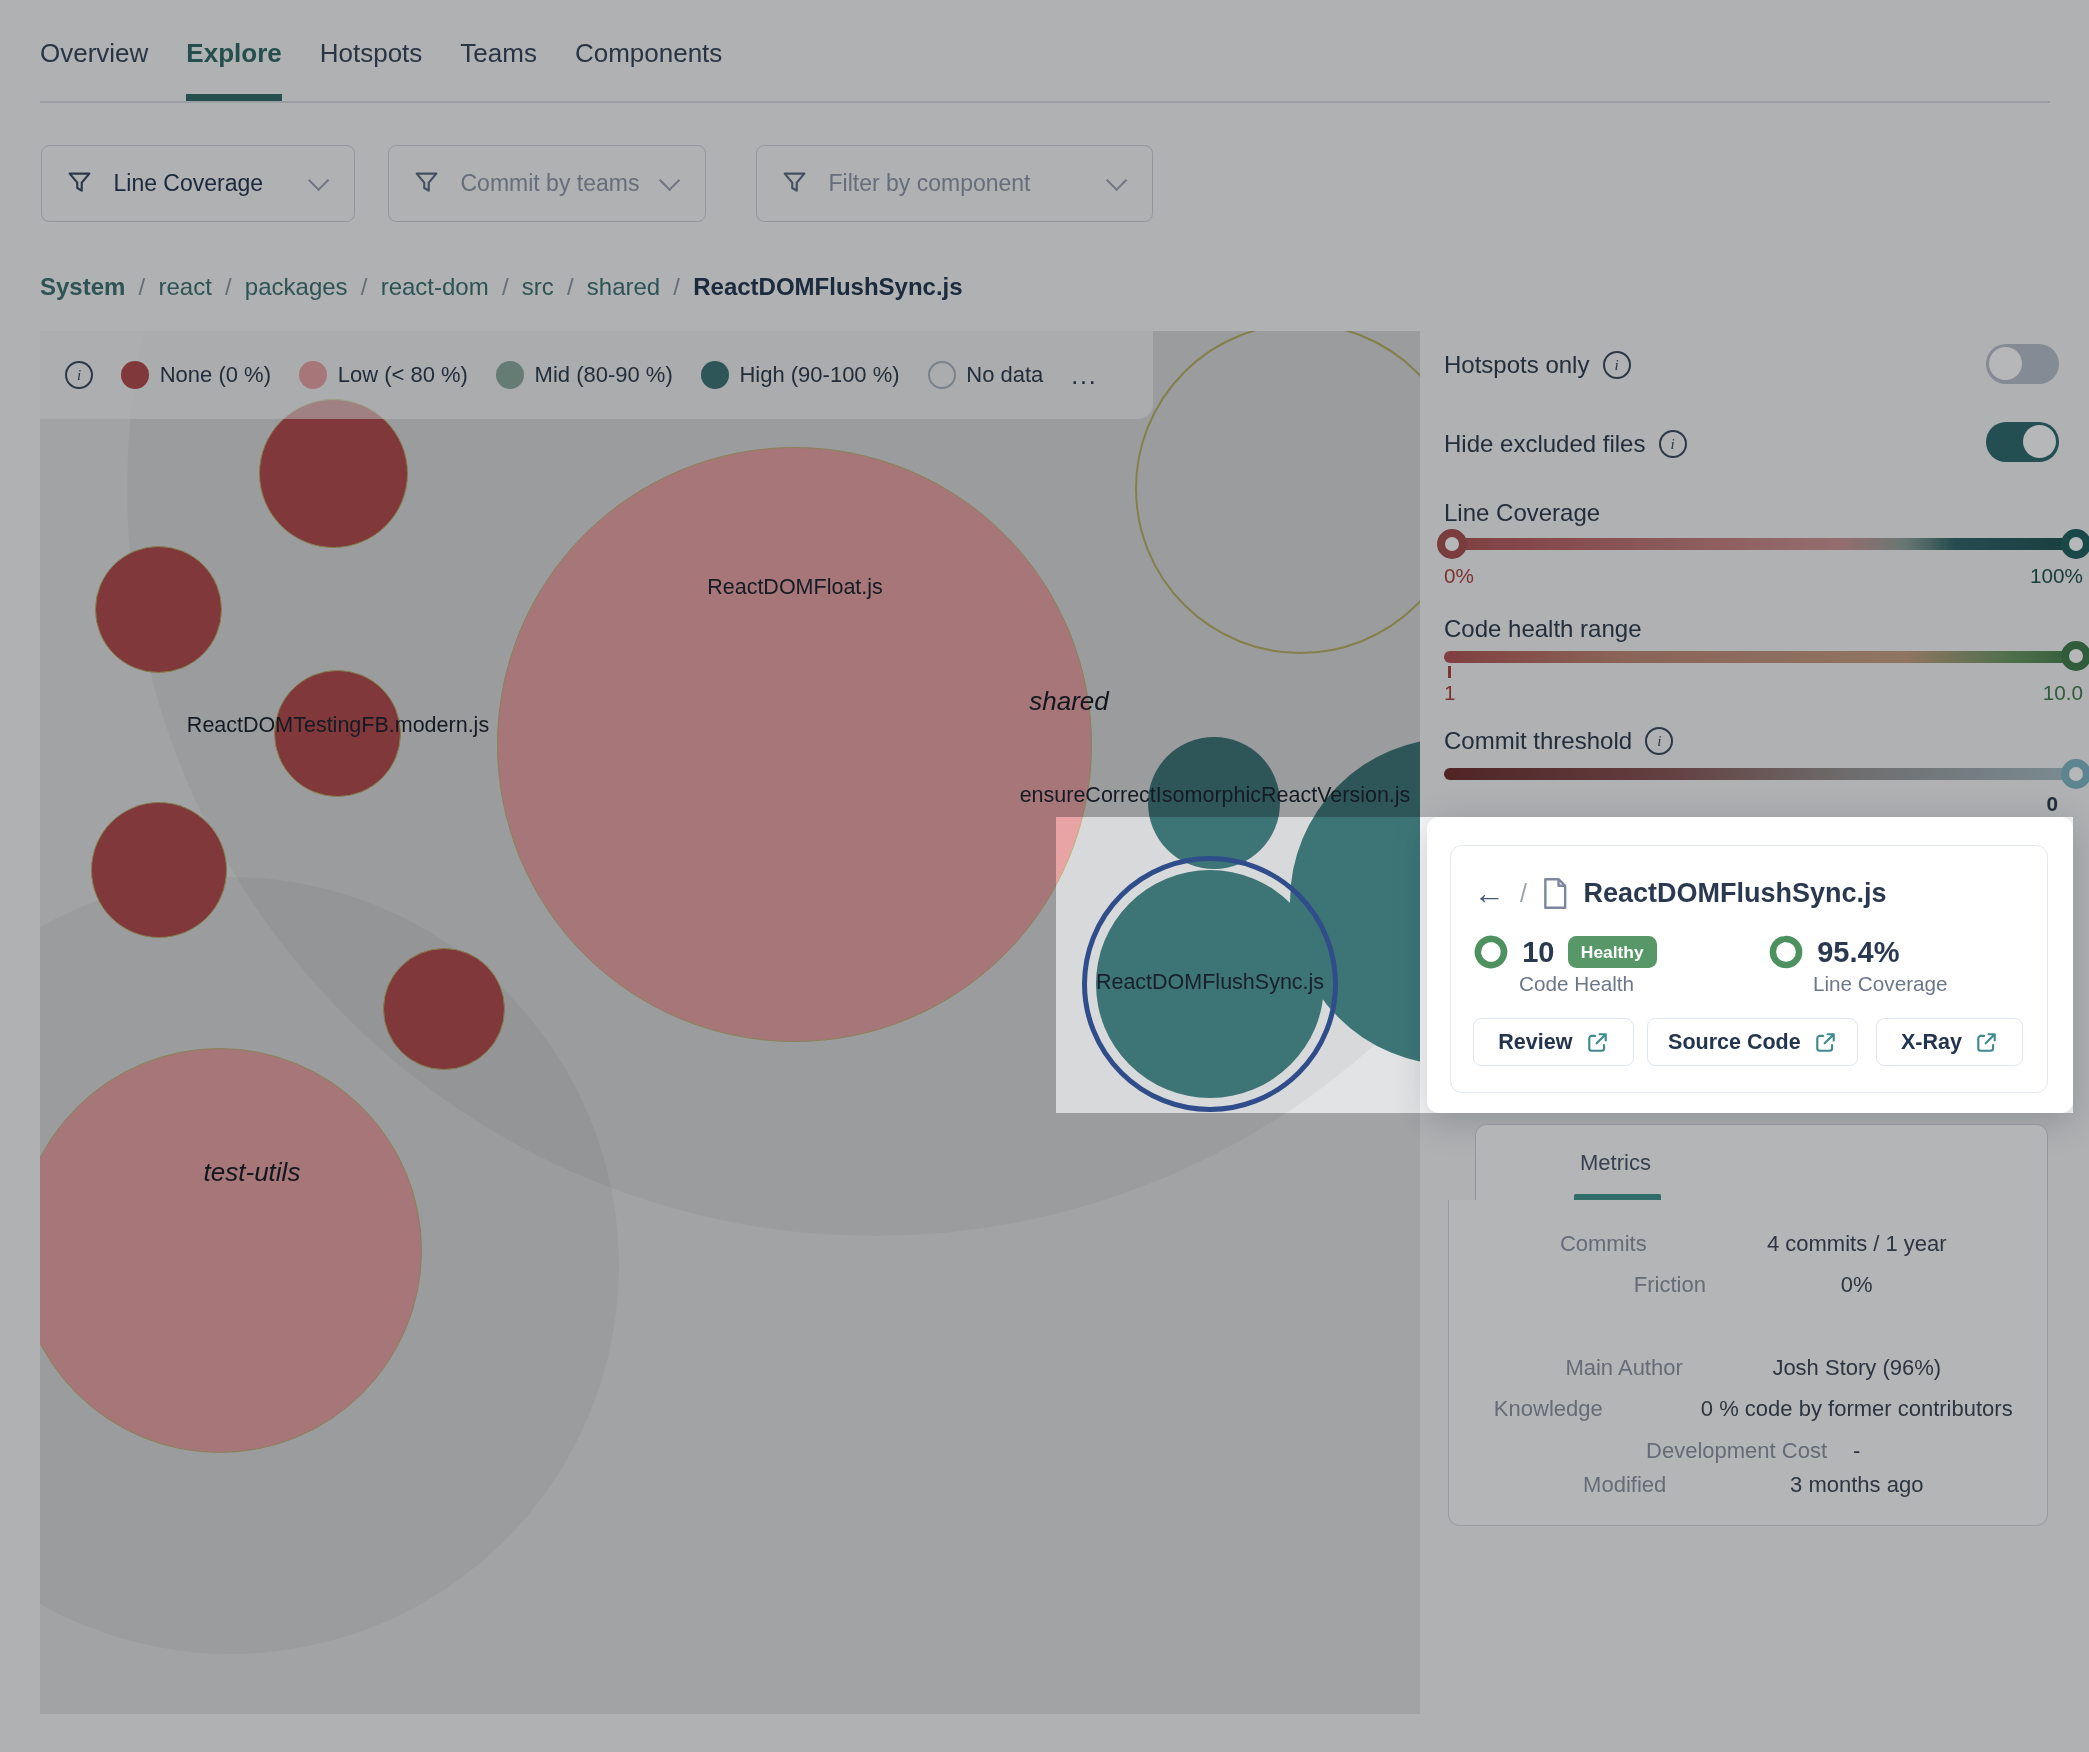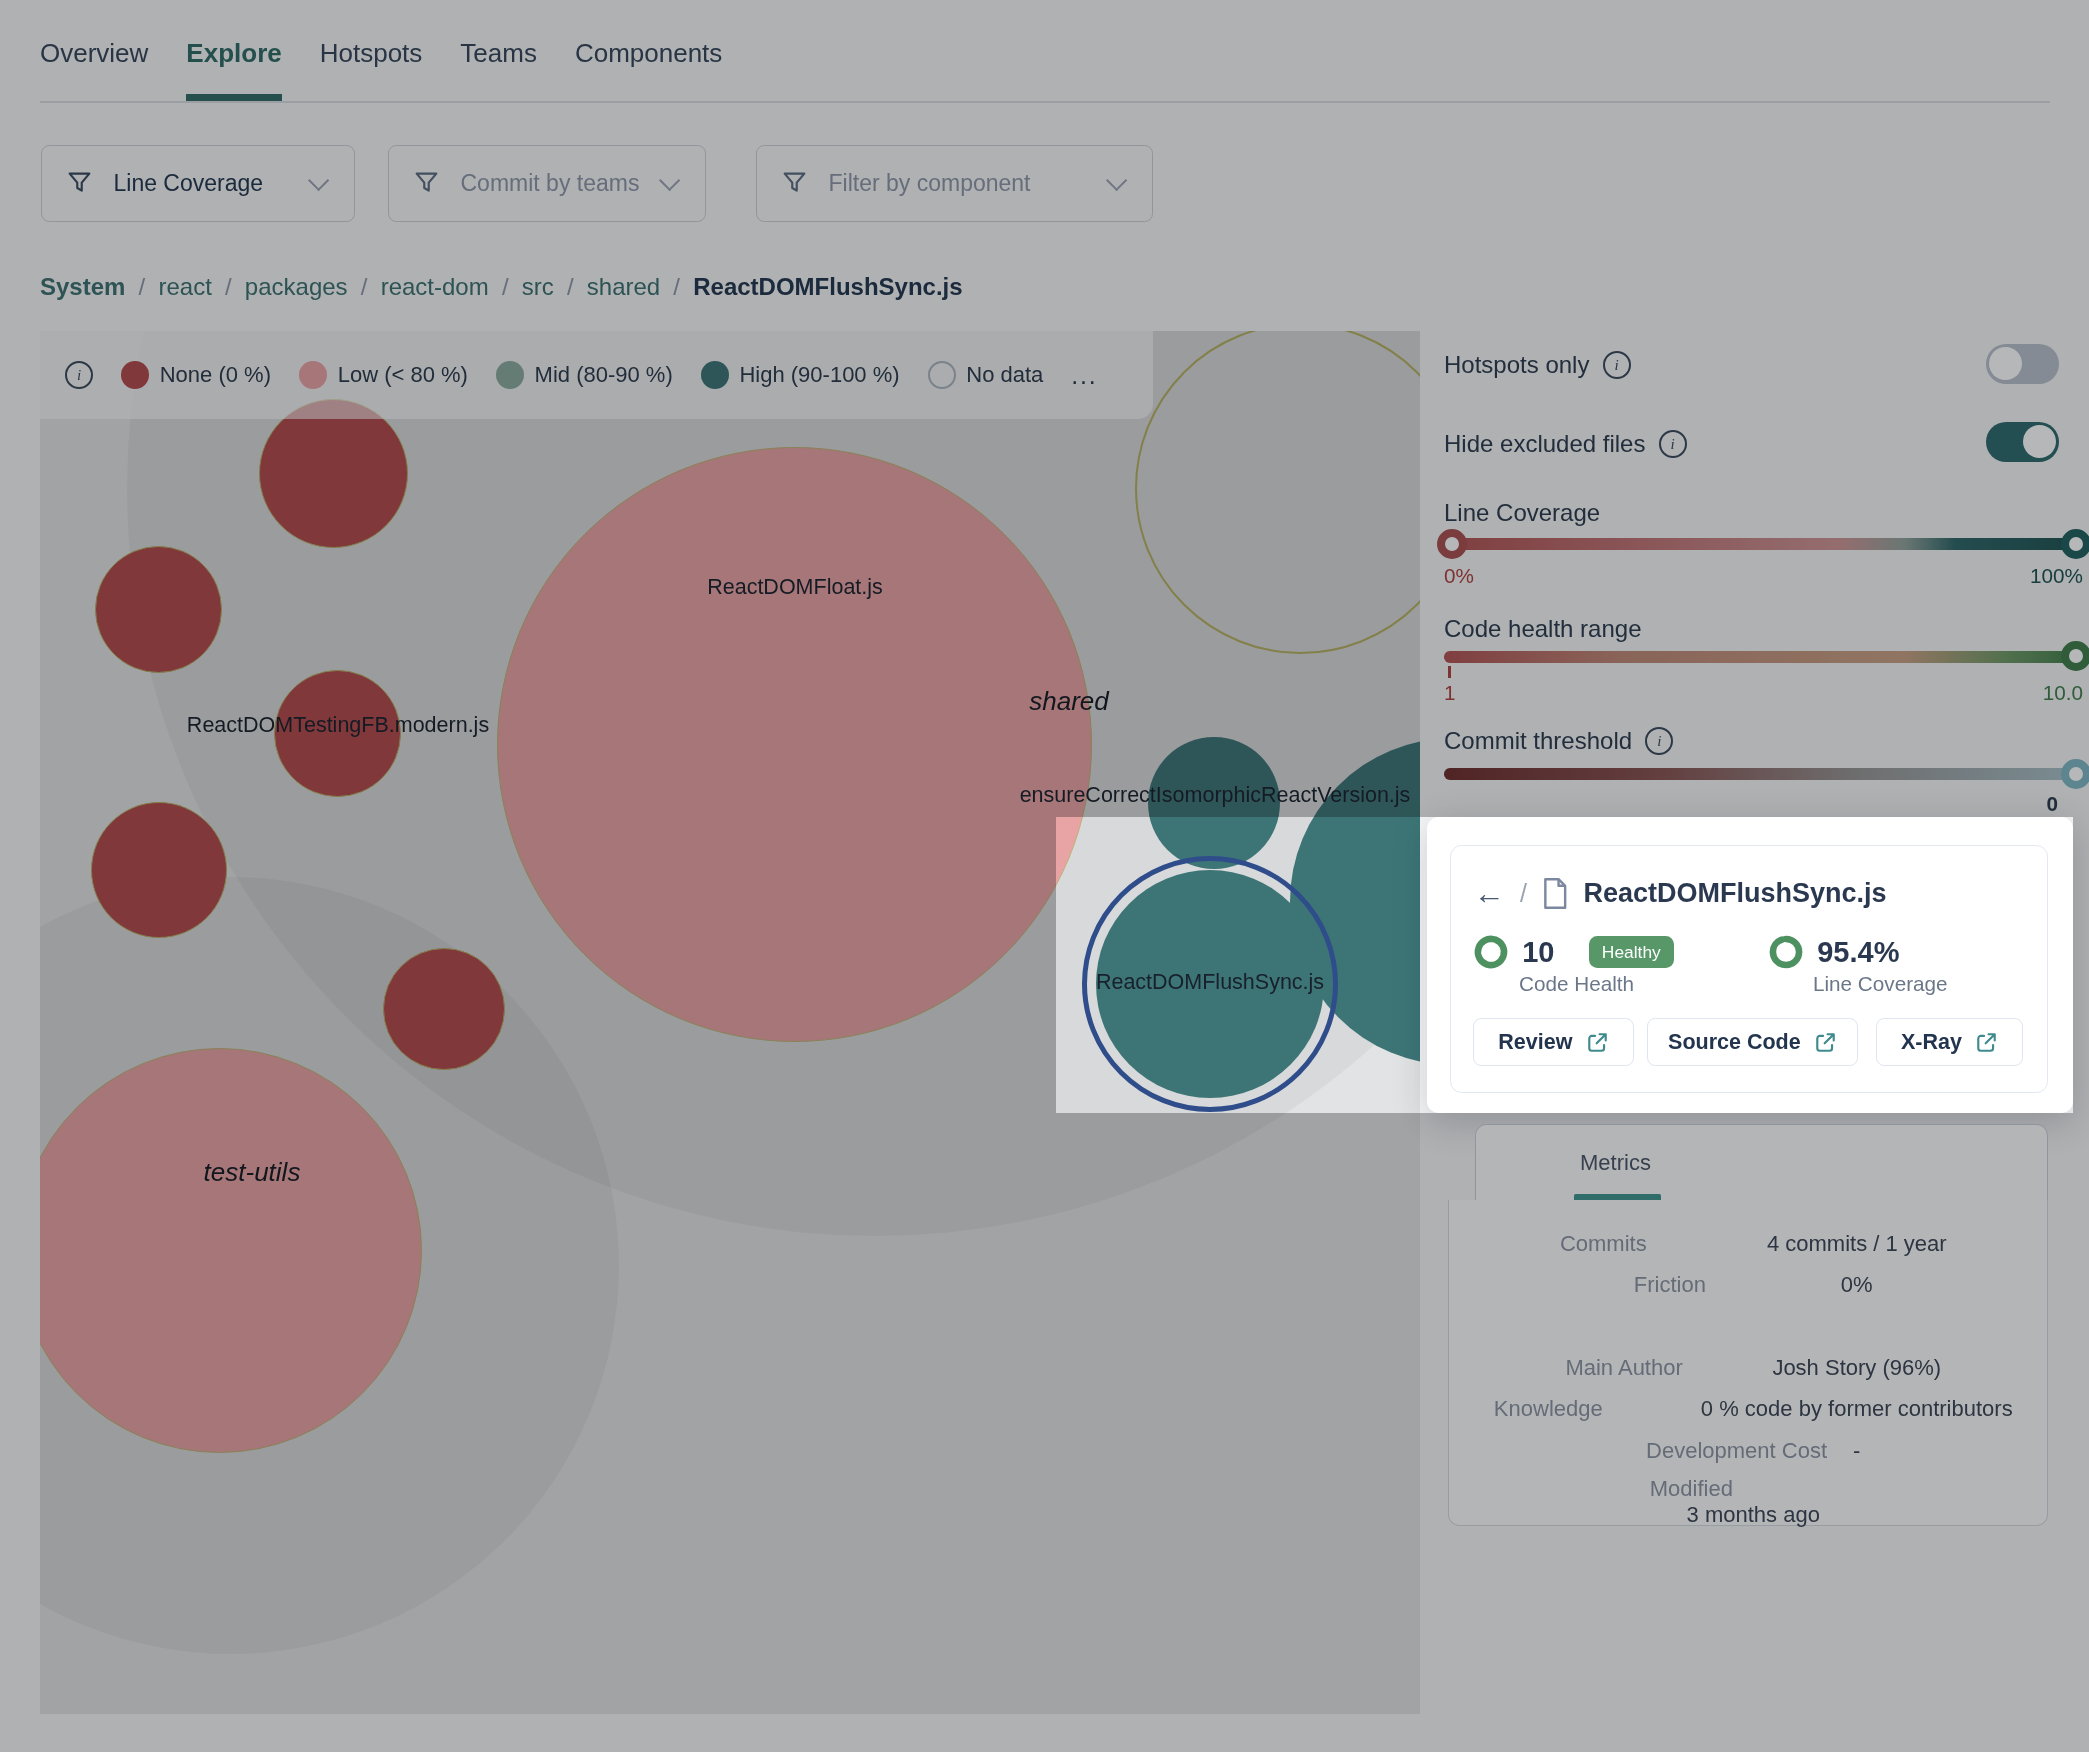--- a/index.html
+++ b/index.html
@@ -67,21 +67,21 @@
   #white-panel{position:absolute;left:1427px;top:817px;width:646px;height:296px;background:#ffffff;
                border-radius:11.6px;box-shadow:0 8.3px 36px rgba(25,35,55,0.20);}
   #detail-card{position:absolute;left:23px;top:28px;width:598px;height:248px;border:1.7px solid #e3e8f0;
                border-radius:11.6px;box-sizing:border-box;background:#fff;}
   #dc-titlerow{position:absolute;left:23px;top:31px;display:flex;align-items:center;gap:15px;}
   #back-arrow{font-size:31px;color:#4a5a72;line-height:31px;cursor:pointer;}
   #dc-slash{font-size:25px;color:#9aa3b2;}
   #dc-title{font-size:27px;font-weight:700;color:#2b3950;}
   .stat-group{position:absolute;top:88px;display:flex;align-items:center;gap:13.2px;}
   .stat-num{font-size:29px;font-weight:700;color:#2b3950;text-align:center;}
-  .badge{background:#579768;color:#fff;font-size:17.4px;font-weight:400;padding:5.8px 13.2px;border-radius:8.3px;margin-left:21px;}
+  .badge{background:#579768;color:#fff;font-size:17.4px;font-weight:700;padding:5.8px 13.2px;border-radius:8.3px;}
   .stat-sub{position:absolute;top:126px;font-size:20.7px;color:#6b7789;}
   .dc-btn{position:absolute;top:172px;height:48px;border:1.7px solid #dfe5ee;border-radius:8.3px;background:#fff;
           display:flex;align-items:center;justify-content:center;gap:13.2px;font-size:21.5px;font-weight:600;
           color:#23344e;box-sizing:border-box;cursor:pointer;}
   
   #tabs-card{position:absolute;left:1475px;top:1124px;width:573px;height:78px;border:1.7px solid #c9cfd9;
              border-bottom:none;border-radius:11.6px 11.6px 0 0;background:#fdfdfe;box-sizing:border-box;}
   .tab{position:absolute;top:0;height:76px;display:flex;align-items:center;justify-content:center;
        font-size:22px;color:#4a5568;cursor:pointer;}
   #tab-metrics{left:0;width:279px;}
@@ -335,21 +335,21 @@
         <span class="mvalue">Josh Story (96%)</span>
       </div>
       <div class="mrow" style="top: 188px;">
         <span class="mlabel">Knowledge</span>
         <span class="mvalue">0 % code by former contributors</span>
       </div>
       <div class="mrow" style="top: 230px;">
         <span class="mlabel">Development Cost</span>
         <span class="mvalue">-</span>
       </div>
-      <div class="mrow" style="top: 281px; flex-direction: column;">
+      <div class="mrow" style="top: 264px;">
         <span class="mlabel">Modified</span>
         <span class="mvalue">3 months ago</span>
       </div>
     </div>
 
   <div class="dim" id="dim-top"></div>
   <div class="dim" id="dim-left"></div>
   <div class="dim" id="dim-right"></div>
   <div class="dim" id="dim-bottom"></div>
 </div>

